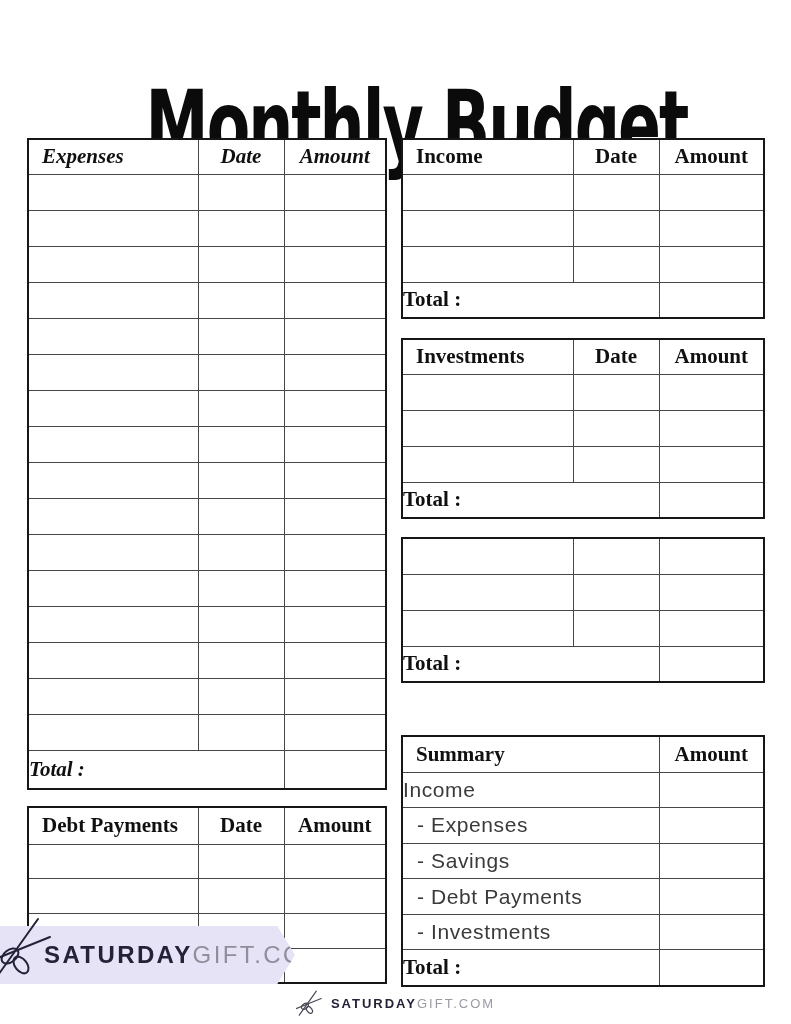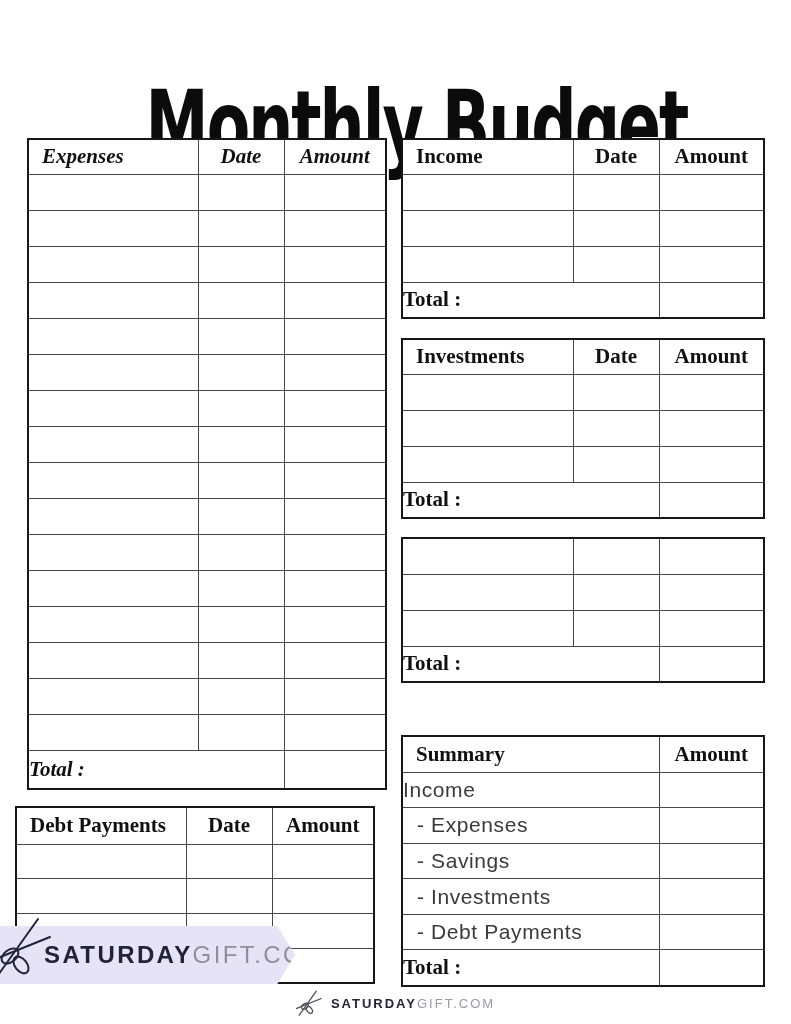--- a/index.html
+++ b/index.html
@@ -71,21 +71,21 @@
     font-weight: 400;
     font-size: 21px;
     color: #3a3a3a;
     letter-spacing: 0.6px;
     padding-left: 13px;
   }
   td.label-cell.indent { padding-left: 14px; }
 
   
   #expenses       { left: 27px;  top: 138px; width: 358px; font-style: italic; }
-  #debt_payments  { left: 15px;  top: 806px; width: 358px; }
+  #debt_payments  { left: 27px;  top: 806px; width: 358px; }
   #income         { left: 401px; top: 138px; width: 362px; }
   #investments    { left: 401px; top: 338px; width: 362px; padding-left: 8px; }
   #savings        { left: 401px; top: 537px; width: 362px; }
   #summary        { left: 401px; top: 735px; width: 362px; }
 
   #expenses tr.header-row { height: 35px; }
   #expenses tr.data-row   { height: 36px; }
   #expenses tr.total-row  { height: 39px; }
 
   #debt_payments tr.header-row { height: 37px; }
@@ -406,25 +406,25 @@
         </tr>
         <tr class="label-row">
           <td class="label-cell indent">- Expenses</td>
           <td></td>
         </tr>
         <tr class="label-row">
           <td class="label-cell indent">- Savings</td>
           <td></td>
         </tr>
         <tr class="label-row">
+          <td class="label-cell indent">- Debt Payments</td>
+          <td></td>
+        </tr>
+        <tr class="label-row">
           <td class="label-cell indent">- Investments</td>
-          <td></td>
-        </tr>
-        <tr class="label-row">
-          <td class="label-cell indent">- Debt Payments</td>
           <td></td>
         </tr>
         <tr class="total-row">
           <td class="total-cell" colspan="1">Total :</td>
           <td></td>
         </tr>
       </tbody>
   </table>
 
   <svg class="banner-scissors" viewBox="0 0 64 64" fill="none" stroke="#232239" stroke-width="2" stroke-linecap="round">

